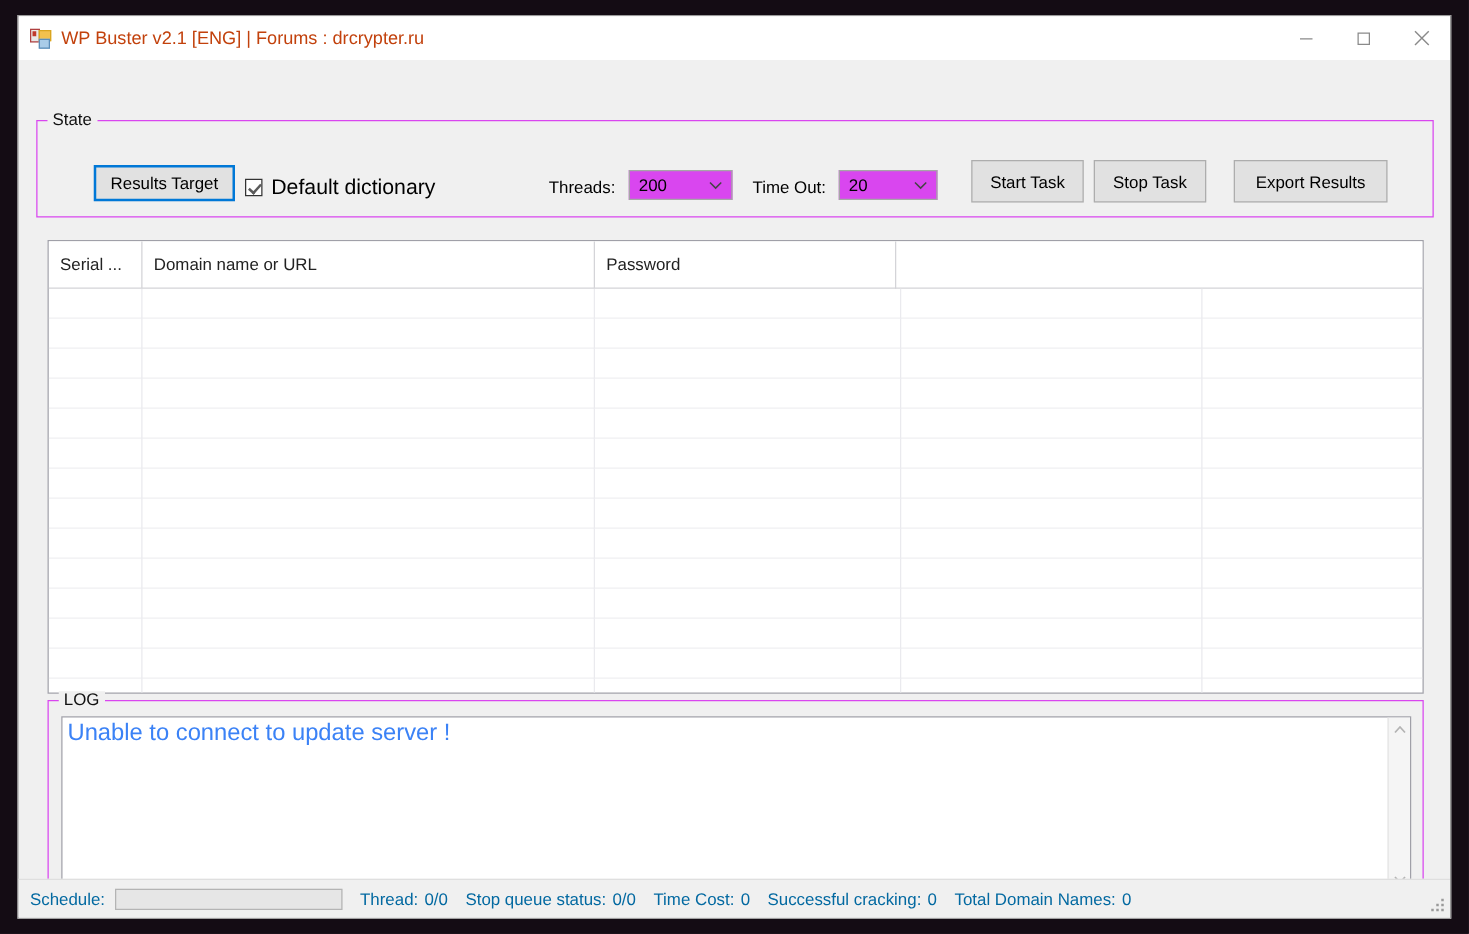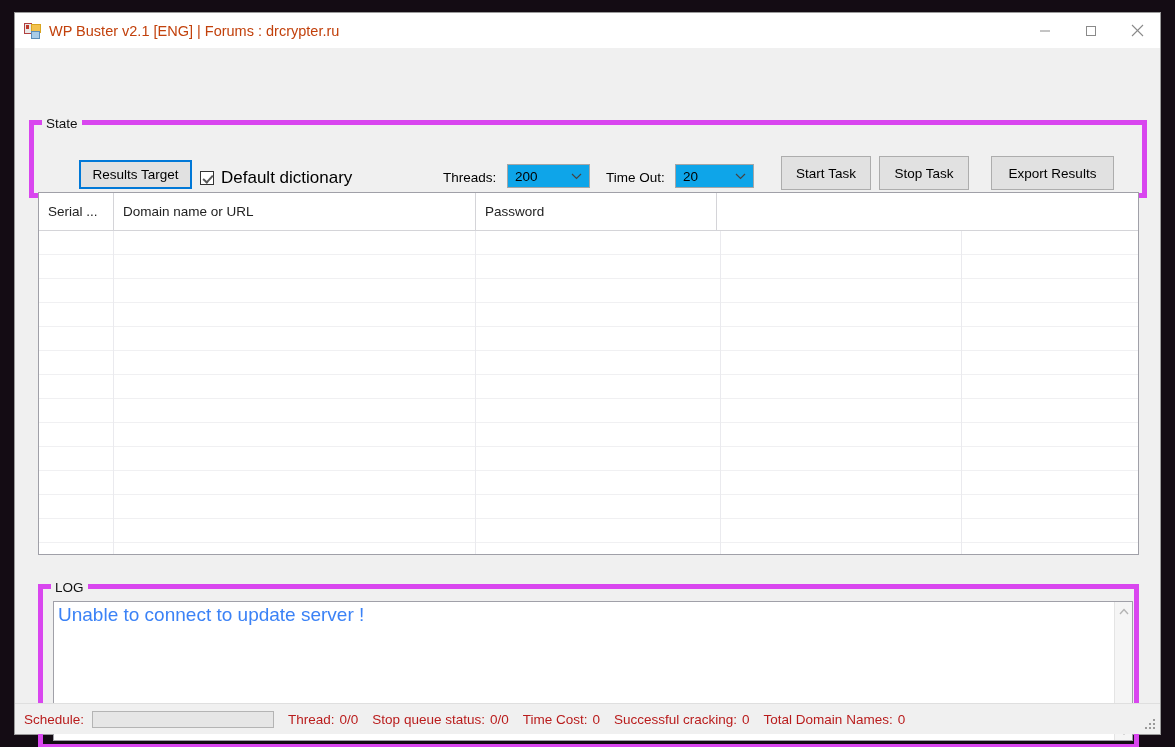--- a/index.html
+++ b/index.html
@@ -71,22 +71,21 @@
   #client {
     flex: 1 1 auto;
     position: relative;
     background: #f0f0f0;
     padding: 0;
   }
 
   
   .group {
     position: absolute;
-    border: 5px solid #d946ef;
-    margin-top: 24px;
+    border: 1px solid #d946ef;
   }
   .group-label {
     position: absolute;
     top: -8px; left: 8px;
     background: #f0f0f0;
     padding: 0 4px;
     font-size: 13.5px;
     color: #111111;
     line-height: 14px;
   }
@@ -152,21 +151,21 @@
   #btn-import-dict { left: 324px; top: 28px; width: 87px; height: 44px; flex-direction: column; }
 
   .fld-label {
     position: absolute;
     font-size: 13.5px;
     color: #000;
     white-space: nowrap;
   }
   .combo {
     position: absolute;
-    background: #0ea5e9;
+    background: #d946ef;
     border: 1px solid #a6a6a6;
     height: 24px;
     display: flex;
     align-items: center;
     font-size: 13.5px;
     color: #000;
     padding-left: 7px;
     cursor: default;
   }
   .combo .arrow {
@@ -273,21 +272,21 @@
   
   #statusbar {
     position: absolute;
     left: 0; right: 0; bottom: 0;
     height: 31px;
     background: #f0f0f0;
     border-top: 1px solid #dfdfdf;
     display: flex;
     align-items: center;
     font-size: 13.5px;
-    color: #b91c1c;
+    color: #0369a1;
     white-space: nowrap;
   }
   #st-schedule-label { margin-left: 9px; }
   #st-progress {
     width: 182px; height: 17px;
     margin-left: 8px;
     background: #e6e6e6;
     border: 1px solid #b4b4b4;
   }
   .st-item { margin-left: 14px; }

